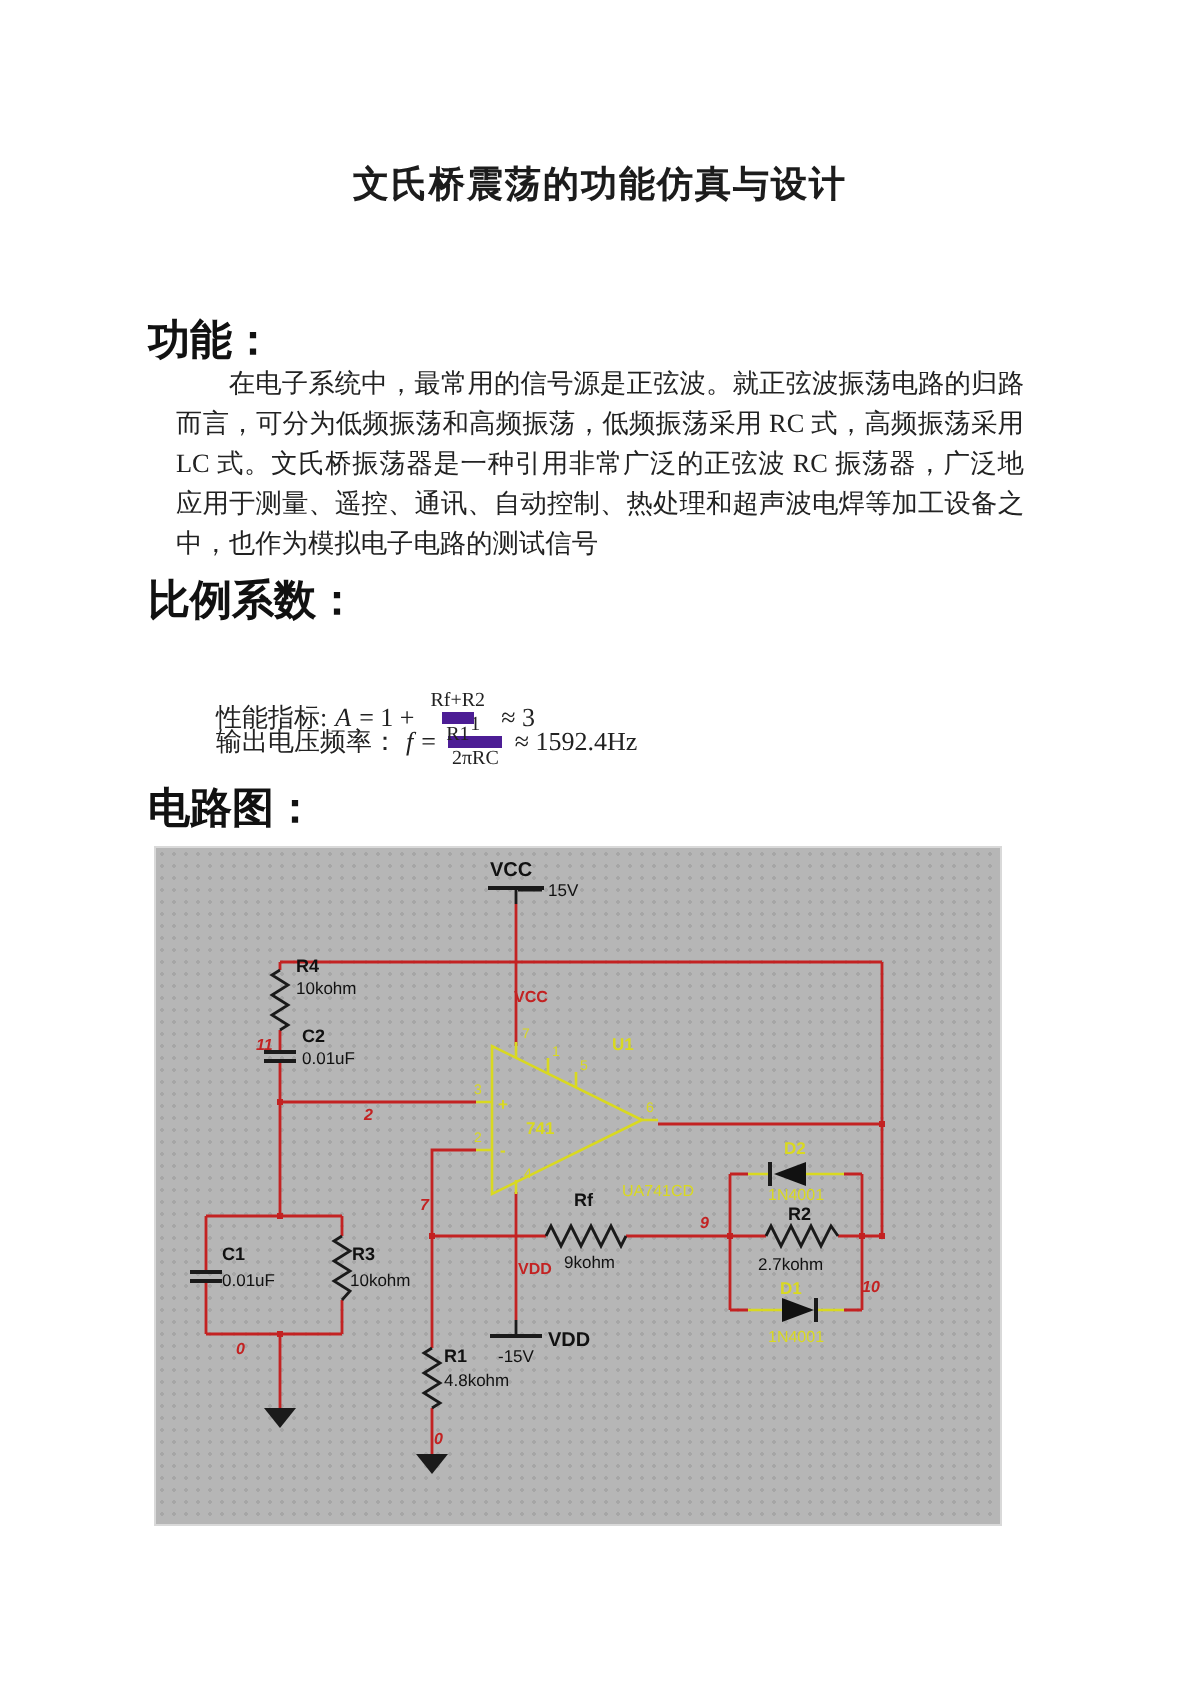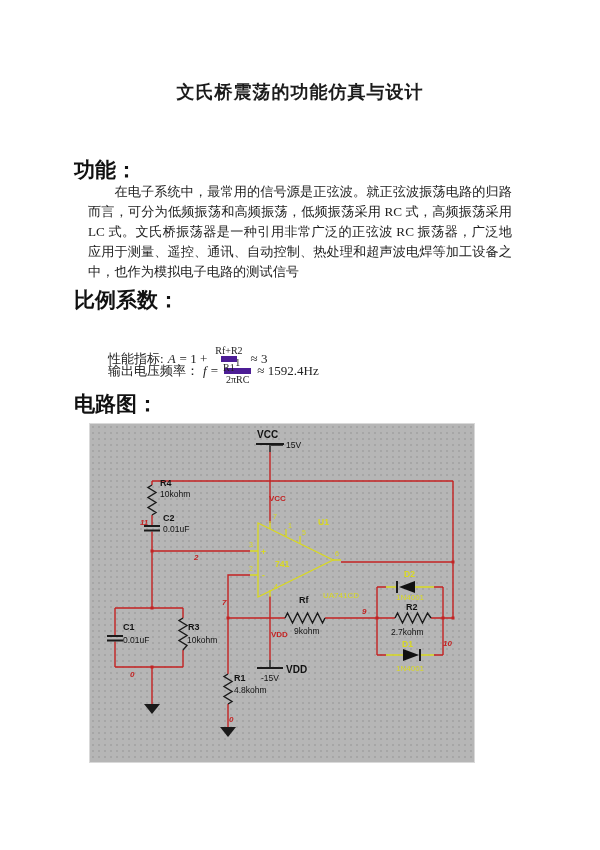--- a/index.html
+++ b/index.html
@@ -34,21 +34,21 @@
   .f2{top:346px;}
   .mvar{font-style:italic;font-family:"Liberation Serif",serif;}
   .frac{
     display:inline-flex;flex-direction:column;align-items:center;
     font-size:10px;line-height:1.15;vertical-align:middle;margin:0 2px;
     font-family:"Liberation Serif",serif;
   }
   .frac .den{border-top:6px solid #4c1d95;padding:0 2px;}
   .frac .num{padding:0 2px;}
   .circuit-canvas{
-    position:absolute;left:90px;top:424px;width:384px;height:338px;
+    position:absolute;left:78px;top:424px;width:422px;height:338px;
     background-color:#b6b6b6;
     background-image:radial-gradient(circle,#a6a6a6 0.8px, rgba(0,0,0,0) 1px);
     background-size:6px 6px;
     box-shadow:0 0 0 1px #d9d9d9;
   }
   svg{display:block;}
   svg text{user-select:none;}
   .wire{stroke:#c32222;stroke-width:1.4;fill:none;}
   .blk{stroke:#1a1a1a;stroke-width:1.4;fill:none;}
   .blk2{stroke:#1a1a1a;stroke-width:2;fill:none;}

